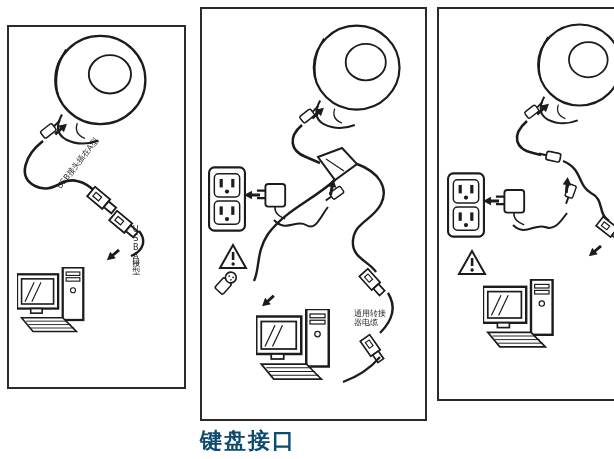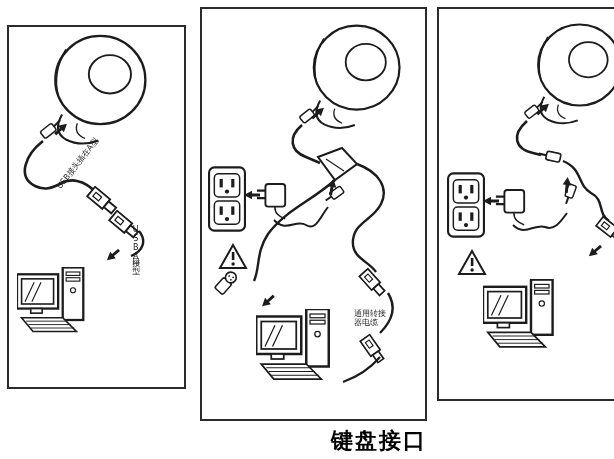--- a/index.html
+++ b/index.html
@@ -8,22 +8,22 @@
     font-family:"DejaVu Sans","Liberation Sans",sans-serif;
     overflow:hidden;color:#111;
   }
   .panel{position:absolute;border:2px solid #2b2b2b;background:#fff;box-sizing:border-box;}
   .panel svg{position:absolute;left:0;top:0;}
   .caption{
     position:absolute;font-weight:bold;font-size:22px;color:#0d0d0d;
     letter-spacing:1px;white-space:nowrap;
   }
   .caption-outside{
-    position:absolute;font-weight:bold;font-size:22px;color:#000000;
-    text-align:right;letter-spacing:2px;
+    position:absolute;font-weight:bold;font-size:22px;color:#0c4a6e;
+    text-align:left;letter-spacing:2px;
   }
   .tinylabel{
     position:absolute;font-size:8px;color:#1c1c1c;line-height:1.15;
     white-space:nowrap;
   }
   .tinylabel.rot{transform:rotate(-52deg);transform-origin:left top;}
   .tinylabel.vert{writing-mode:vertical-rl;text-orientation:upright;white-space:normal;height:62px;}
   .tinylabel.wrap{white-space:normal;width:36px;}
   svg .ln{stroke:#1c1c1c;fill:none;}
 </style>

